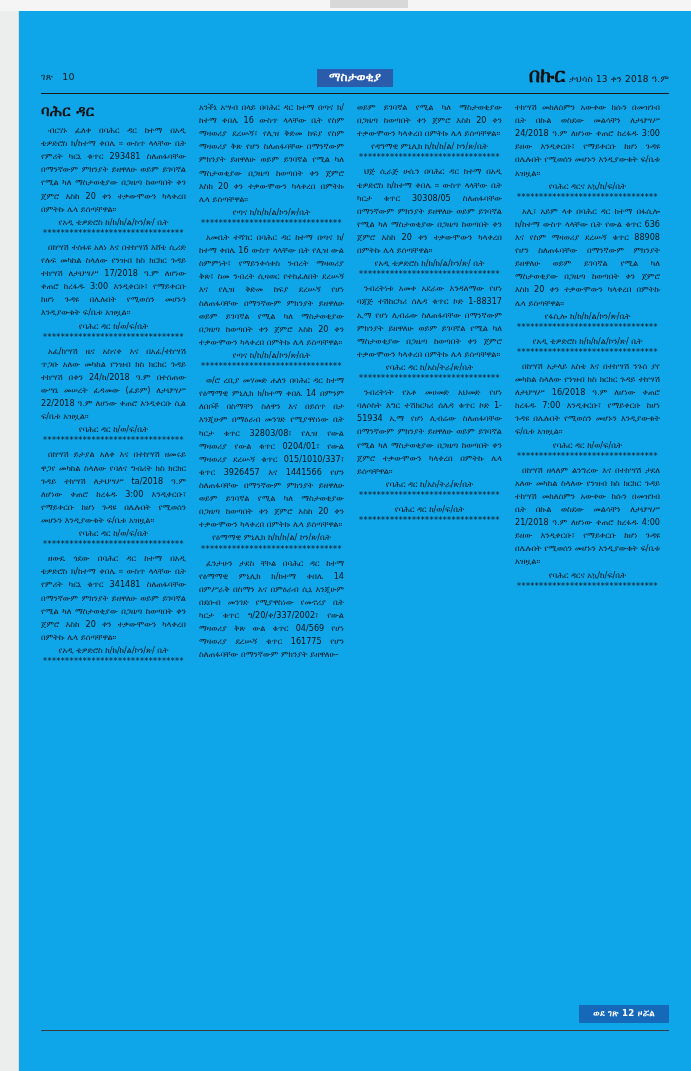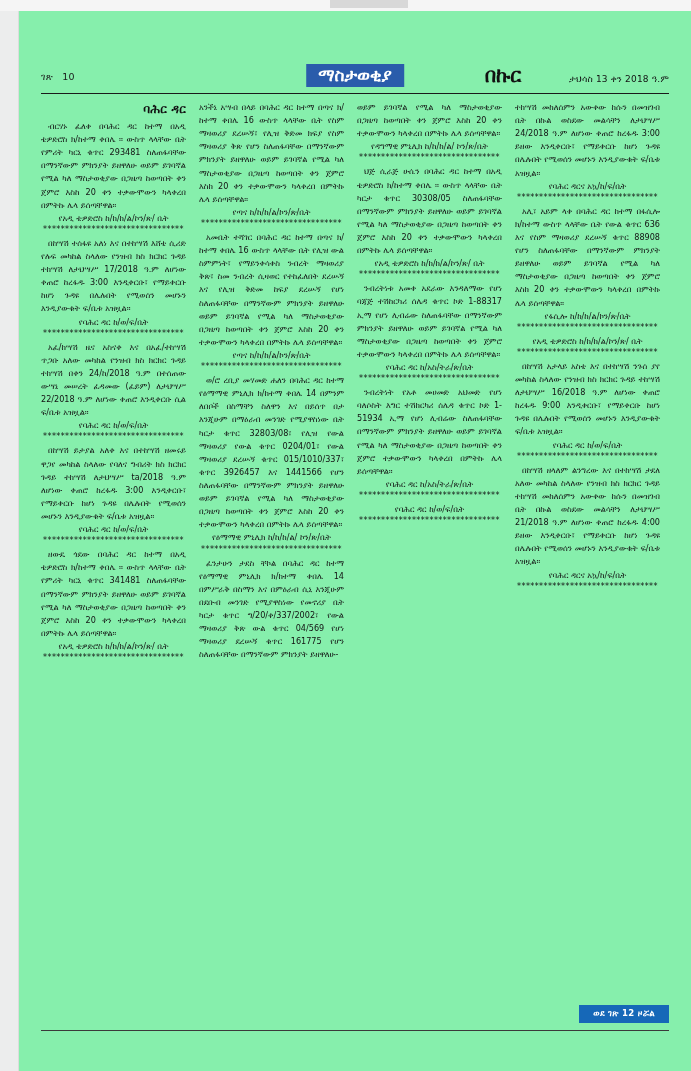--- a/index.html
+++ b/index.html
@@ -38,21 +38,21 @@
     height: 1060px;
     background: #eceded;
     border-right: 1px solid #dcdcdc;
   }
   .page {
     position: absolute;
     top: 11px;
     left: 19px;
     width: 672px;
     height: 1060px;
-    background: #86efac;
+    background: #0ea5e9;
   }
   
   .masthead {
     position: relative;
     height: 46px;
     margin: 34px 22px 0 22px;
   }
   .folio {
     position: absolute;
     left: 0;
@@ -62,34 +62,33 @@
     letter-spacing: 0.3px;
   }
   .folio .folio-num { margin-left: 6px; }
   .masthead-banner {
     position: absolute;
     left: 50%;
     transform: translateX(-50%);
     bottom: 4px;
     background: #2a5cab;
     color: #ffffff;
-    font-size: 17px;
+    font-size: 12px;
     font-weight: bold;
     padding: 2px 12px 3px 12px;
     line-height: 1.08;
     white-space: nowrap;
   }
   .nameplate {
     position: absolute;
     right: 0;
     bottom: 4px;
     display: flex;
     align-items: baseline;
     white-space: nowrap;
-    gap: 44px;
   }
   .nameplate-title {
     font-size: 20px;
     font-weight: bold;
     color: #111;
     letter-spacing: -0.2px;
   }
   .nameplate-date {
     font-size: 9px;
     font-weight: normal;
@@ -107,22 +106,22 @@
     display: flex;
     gap: 13px;
     height: 930px;
     overflow: hidden;
   }
   .col {
     width: 145px;
     overflow: hidden;
   }
   .section-head {
-    text-align: right;
-    font-size: 12px;
+    text-align: left;
+    font-size: 15px;
     font-weight: bold;
     color: #111;
     margin: 1px 0 4px 0;
     letter-spacing: 0.2px;
   }
   .notice { margin: 0; }
   .notice p {
     margin: 0;
     font-size: 8.1px;
     line-height: 1.62;
@@ -287,21 +286,21 @@
         <div class="notice">
           <p>አሊ፣ አይም ላቀ በባሕር ዳር ከተማ በፋሲሎ ክ/ከተማ ውስጥ ላላቸው ቤት የውል ቁጥር 636 እና የስም ማዛወሪያ ደረሡኝ ቁጥር 88908 የሆን ስለጠፋባቸው በማንኛውም ምክንያት ይዘዋለሁ ወይም ይገባኛል የሚል ካለ ማስታወቂያው በጋዜጣ ከወጣበት ቀን ጀምሮ እስከ 20 ቀን ተቃውሞውን ካላቀረበ በምትኩ ሌላ ይሰጣቸዋል።</p>
           <div class="signature">የፋሲሎ ከ/ከ/ከ/ል/ኮን/ጽ/ቤት</div>
           <div class="sep">********************************</div>
         </div>
         <div class="notice">
           <div class="signature">የአዲ ቴዎድሮስ ከ/ከ/ከ/ል/ኮን/ጽ/ ቤት</div>
           <div class="sep">********************************</div>
         </div>
         <div class="notice">
-          <p>በከሣሽ አታላይ አስቴ እና በተከሣሽ ንጉሰ ያየ መካከል ስላለው የንዝብ ክስ ክርክር ጉዳይ ተከሣሽ ለታህሣሥ 16/2018 ዓ.ም ለሆነው ቀጠሮ ከረፋዱ 9:00 እንዲቀርቡ፣ የማይቀርቡ ከሆነ ጉዳዩ በሌሉበት የሚወሰን መሆኑን እንዲያውቁት ፍ/ቤቱ አዝዟል።</p>
+          <p>በከሣሽ አታላይ አስቴ እና በተከሣሽ ንጉሰ ያየ መካከል ስላለው የንዝብ ክስ ክርክር ጉዳይ ተከሣሽ ለታህሣሥ 16/2018 ዓ.ም ለሆነው ቀጠሮ ከረፋዱ 7:00 እንዲቀርቡ፣ የማይቀርቡ ከሆነ ጉዳዩ በሌሉበት የሚወሰን መሆኑን እንዲያውቁት ፍ/ቤቱ አዝዟል።</p>
           <div class="signature">የባሕር ዳር ከ/ወ/ፍ/ቤት</div>
           <div class="sep">********************************</div>
         </div>
         <div class="notice">
           <p>በከሣሽ ዘላለም ልንግረው እና በተከሣሽ ታደለ አለው መካከል ስላለው የንዝብ ክስ ክርክር ጉዳይ ተከሣሽ መከለሰምን አውቀው ከሱን በመዝገብ ቤት በኩል ወስደው መልሳቸን ለታህሣሥ 21/2018 ዓ.ም ለሆነው ቀጠሮ ከረፋዱ 4:00 ይዘው እንዲቀርቡ፣ የማይቀርቡ ከሆነ ጉዳዩ በሌሉበት የሚወሰን መሆኑን እንዲያውቁት ፍ/ቤቱ አዝዟል።</p>
           <div class="signature">የባሕር ዳርና አኳ/ከ/ፍ/ቤት</div>
           <div class="sep">********************************</div>
         </div>
       </div>
     </div>

